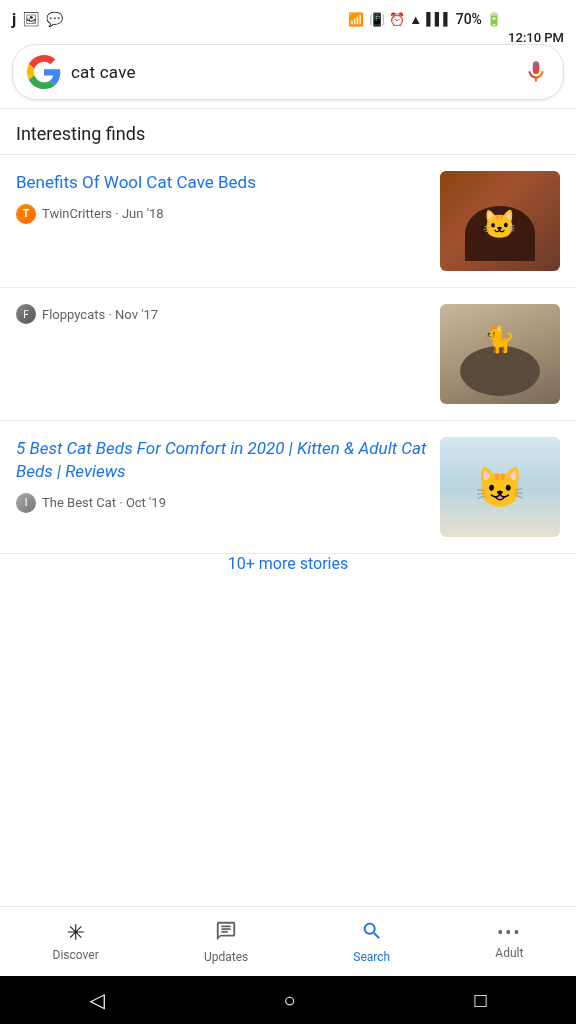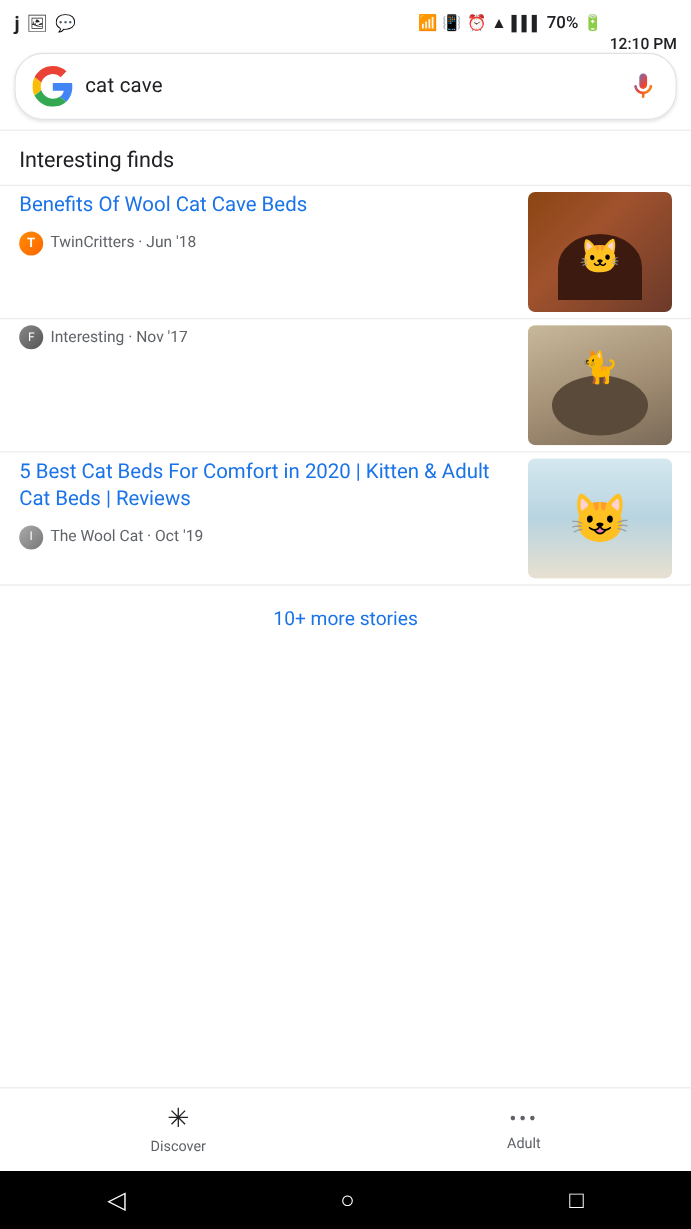--- a/index.html
+++ b/index.html
@@ -72,21 +72,21 @@
       padding: 14px 10px 10px 16px;
       font-size: 18px;
       font-weight: 400;
       color: #202124;
       border-top: 1px solid #e8eaed;
     }
 
     
     .card {
       border-top: 1px solid #e8eaed;
-      padding: 5px 16px;
+      padding: 16px 16px;
       display: flex;
       align-items: flex-start;
       gap: 12px;
     }
     .card-content {
       flex: 1;
     }
     .card-title {
       font-size: 17px;
       color: #1a73e8;
@@ -191,21 +191,20 @@
       align-items: center;
       justify-content: center;
     }
     .img-sleeping-cat::after {
       content: '😺';
       font-size: 40px;
     }
 
     
     .more-stories {
-      padding: 18px;
       text-align: center;
       border-top: 1px solid #e8eaed;
     }
     .more-stories-link {
       color: #1a73e8;
       font-size: 16px;
       text-decoration: none;
     }
 
     
@@ -363,56 +362,73 @@
   <div class="card-image">
     <div class="img-cat-cave"></div>
   </div>
 </div>
 
 <div class="card">
   <div class="card-content">
     <div class="card-meta">
       <div class="source-icon icon-floppy">F</div>
       <span class="source-name">
-        <span>Interesting</span><span> · </span><span>Nov '17</span>
+        <span>Floppycats</span><span> · </span><span>Nov '17</span>
       </span>
     </div>
   </div>
   <div class="card-image">
     <div class="img-felted"></div>
   </div>
 </div>
 
 <div class="card">
   <div class="card-content">
-    <div class="card-title" style="color:#1a73e8;font-size:17px;line-height:1.35;margin-bottom:10px;">5 Best Cat Beds For Comfort in 2020 | Kitten &amp; Adult Cat Beds | Reviews</div>
+    <div class="card-title" style="color:#1a73e8;font-size:17px;line-height:1.35;margin-bottom:10px;font-style:italic;">5 Best Cat Beds For Comfort in 2020 | Kitten &amp; Adult Cat Beds | Reviews</div>
     <div class="card-meta">
       <div class="source-icon icon-idle">I</div>
       <span class="source-name">
-        <span>The Wool Cat</span><span> · </span><span>Oct '19</span>
+        <span>The Best Cat</span><span> · </span><span>Oct '19</span>
       </span>
     </div>
   </div>
   <div class="card-image">
     <div class="img-sleeping-cat"></div>
   </div>
 </div>
 
 <div class="more-stories">
   <span class="more-stories-link">10+ more stories</span>
 </div>
 
 <div class="spacer"></div>
 
 <nav class="bottom-nav">
   <div class="nav-item">
     <span class="nav-icon">✳</span>
     <span class="nav-label">Discover</span>
   </div>
   <div class="nav-item">
+    <span class="nav-icon">
+      <svg width="22" height="22" viewBox="0 0 24 24" fill="#5f6368">
+          <path d="M20 2H4c-1.1 0-2 .9-2 2v18l4-4h14c1.1 0 2-.9 2-2V4c0-1.1-.9-2-2-2zm0 14H6l-2 2V4h16v12z"></path>
+          <path d="M7 9h10v2H7zm0-3h10v2H7zm0 6h7v2H7z"></path>
+        </svg>
+    </span>
+    <span class="nav-label">Updates</span>
+  </div>
+  <div class="nav-item">
+    <span class="nav-icon active">
+      <svg width="22" height="22" viewBox="0 0 24 24" fill="#1a73e8">
+          <path d="M15.5 14h-.79l-.28-.27C15.41 12.59 16 11.11 16 9.5 16 5.91 13.09 3 9.5 3S3 5.91 3 9.5 5.91 16 9.5 16c1.61 0 3.09-.59 4.23-1.57l.27.28v.79l5 4.99L20.49 19l-4.99-5zm-6 0C7.01 14 5 11.99 5 9.5S7.01 5 9.5 5 14 7.01 14 9.5 11.99 14 9.5 14z"></path>
+        </svg>
+    </span>
+    <span class="nav-label active">Search</span>
+  </div>
+  <div class="nav-item">
     <span class="nav-icon" style="font-size:18px;letter-spacing:2px;color:#5f6368;">•••</span>
     <span class="nav-label">Adult</span>
   </div>
 </nav>
 
 <div class="android-nav">
   <span class="android-btn" style="font-size:20px;">◁</span>
   <span class="android-btn" style="font-size:20px;">○</span>
   <span class="android-btn" style="font-size:20px;">□</span>
 </div>

